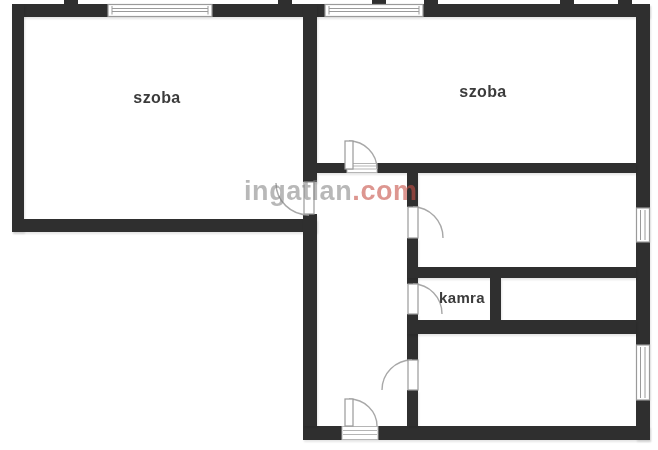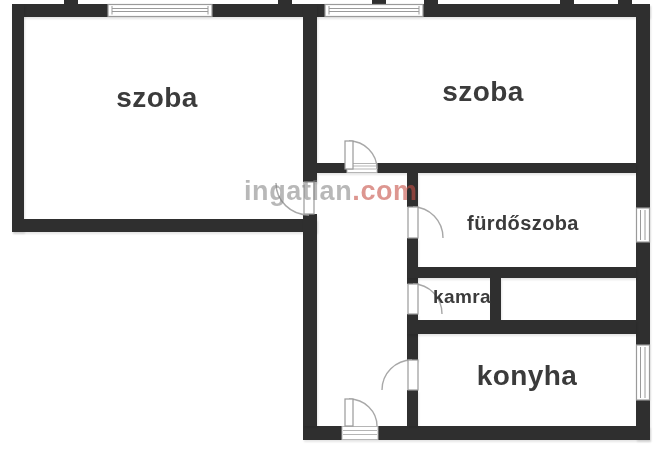--- a/index.html
+++ b/index.html
@@ -35,23 +35,23 @@
   .sill{fill:#fff;stroke:#b5b5b5;stroke-width:1;}
   .sline{stroke:#b5b5b5;stroke-width:1;}
   .room-label{
     position:absolute;
     transform:translate(-50%,-50%);
     color:var(--label);
     font-weight:600;
     letter-spacing:0.4px;
     white-space:nowrap;
   }
-  .fs21{font-size:28px;}
+  .fs21{font-size:16px;}
   .fs20{font-size:20px;}
-  .fs15{font-size:19px;}
+  .fs15{font-size:15px;}
   .watermark{
     position:absolute;
     left:244px;top:176px;
     font-size:27px;
     font-weight:700;
     letter-spacing:0.6px;
     white-space:nowrap;
     z-index:30;
   }
   .wm-brand{color:var(--wm-gray);margin-top:17px;}
@@ -147,21 +147,19 @@
       <rect class="sill" x="342" y="426.5" width="36" height="13"></rect>
       <line class="sline" x1="343" y1="430.5" x2="377" y2="430.5"></line>
       <line class="sline" x1="343" y1="434.5" x2="377" y2="434.5"></line>
       <path class="arc" d="M349,399 A28,27 0 0 1 377,426"></path>
       <rect class="leaf" x="345" y="399" width="8" height="27"></rect>
     </g>
   </svg>
 
   <div class="room-label fs21" style="left:157px;top:98px;">szoba</div>
   <div class="room-label fs21" style="left:483px;top:92px;">szoba</div>
-  <div class="room-label fs20" style="left:523px;top:223px;">fürdőszoba</div>
   <div class="room-label fs15" style="left:462px;top:297px;">kamra</div>
-  <div class="room-label fs21" style="left:527px;top:376px;">konyha</div>
 
   <div class="watermark">
     <span class="wm-brand">ingatlan</span><span class="wm-suffix">.com</span>
   </div>
 
 </div>
 
 </body></html>

